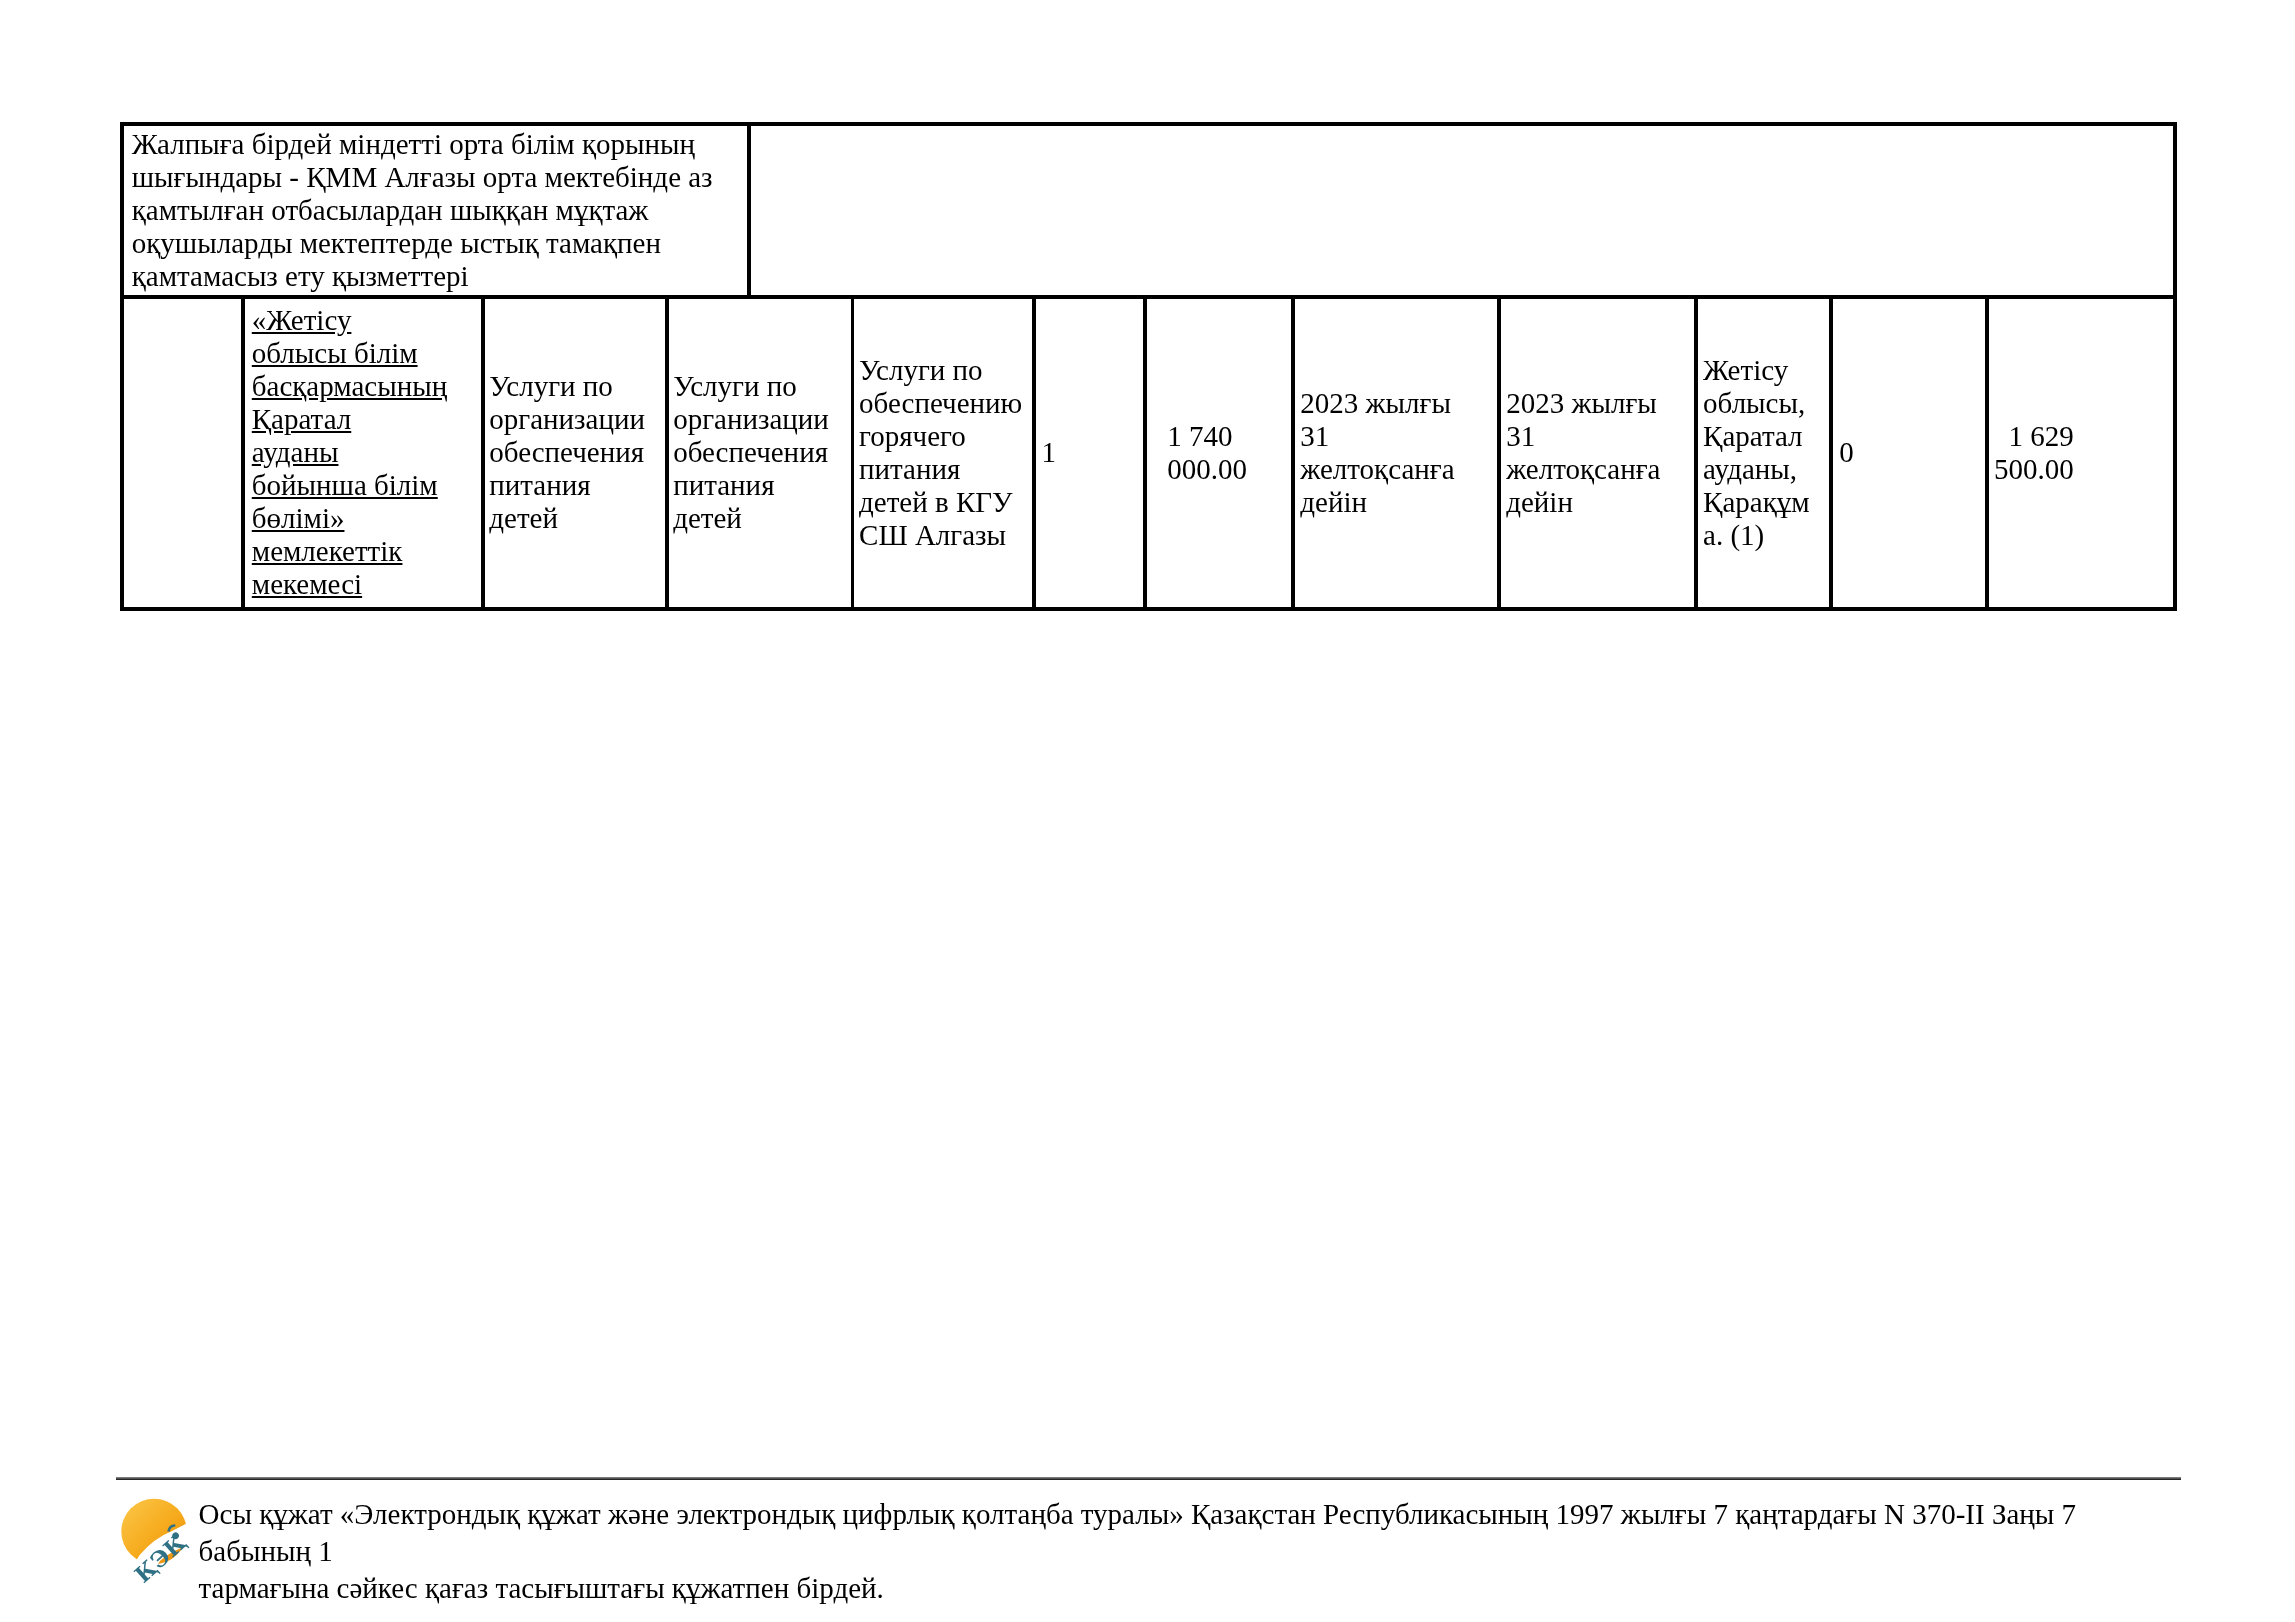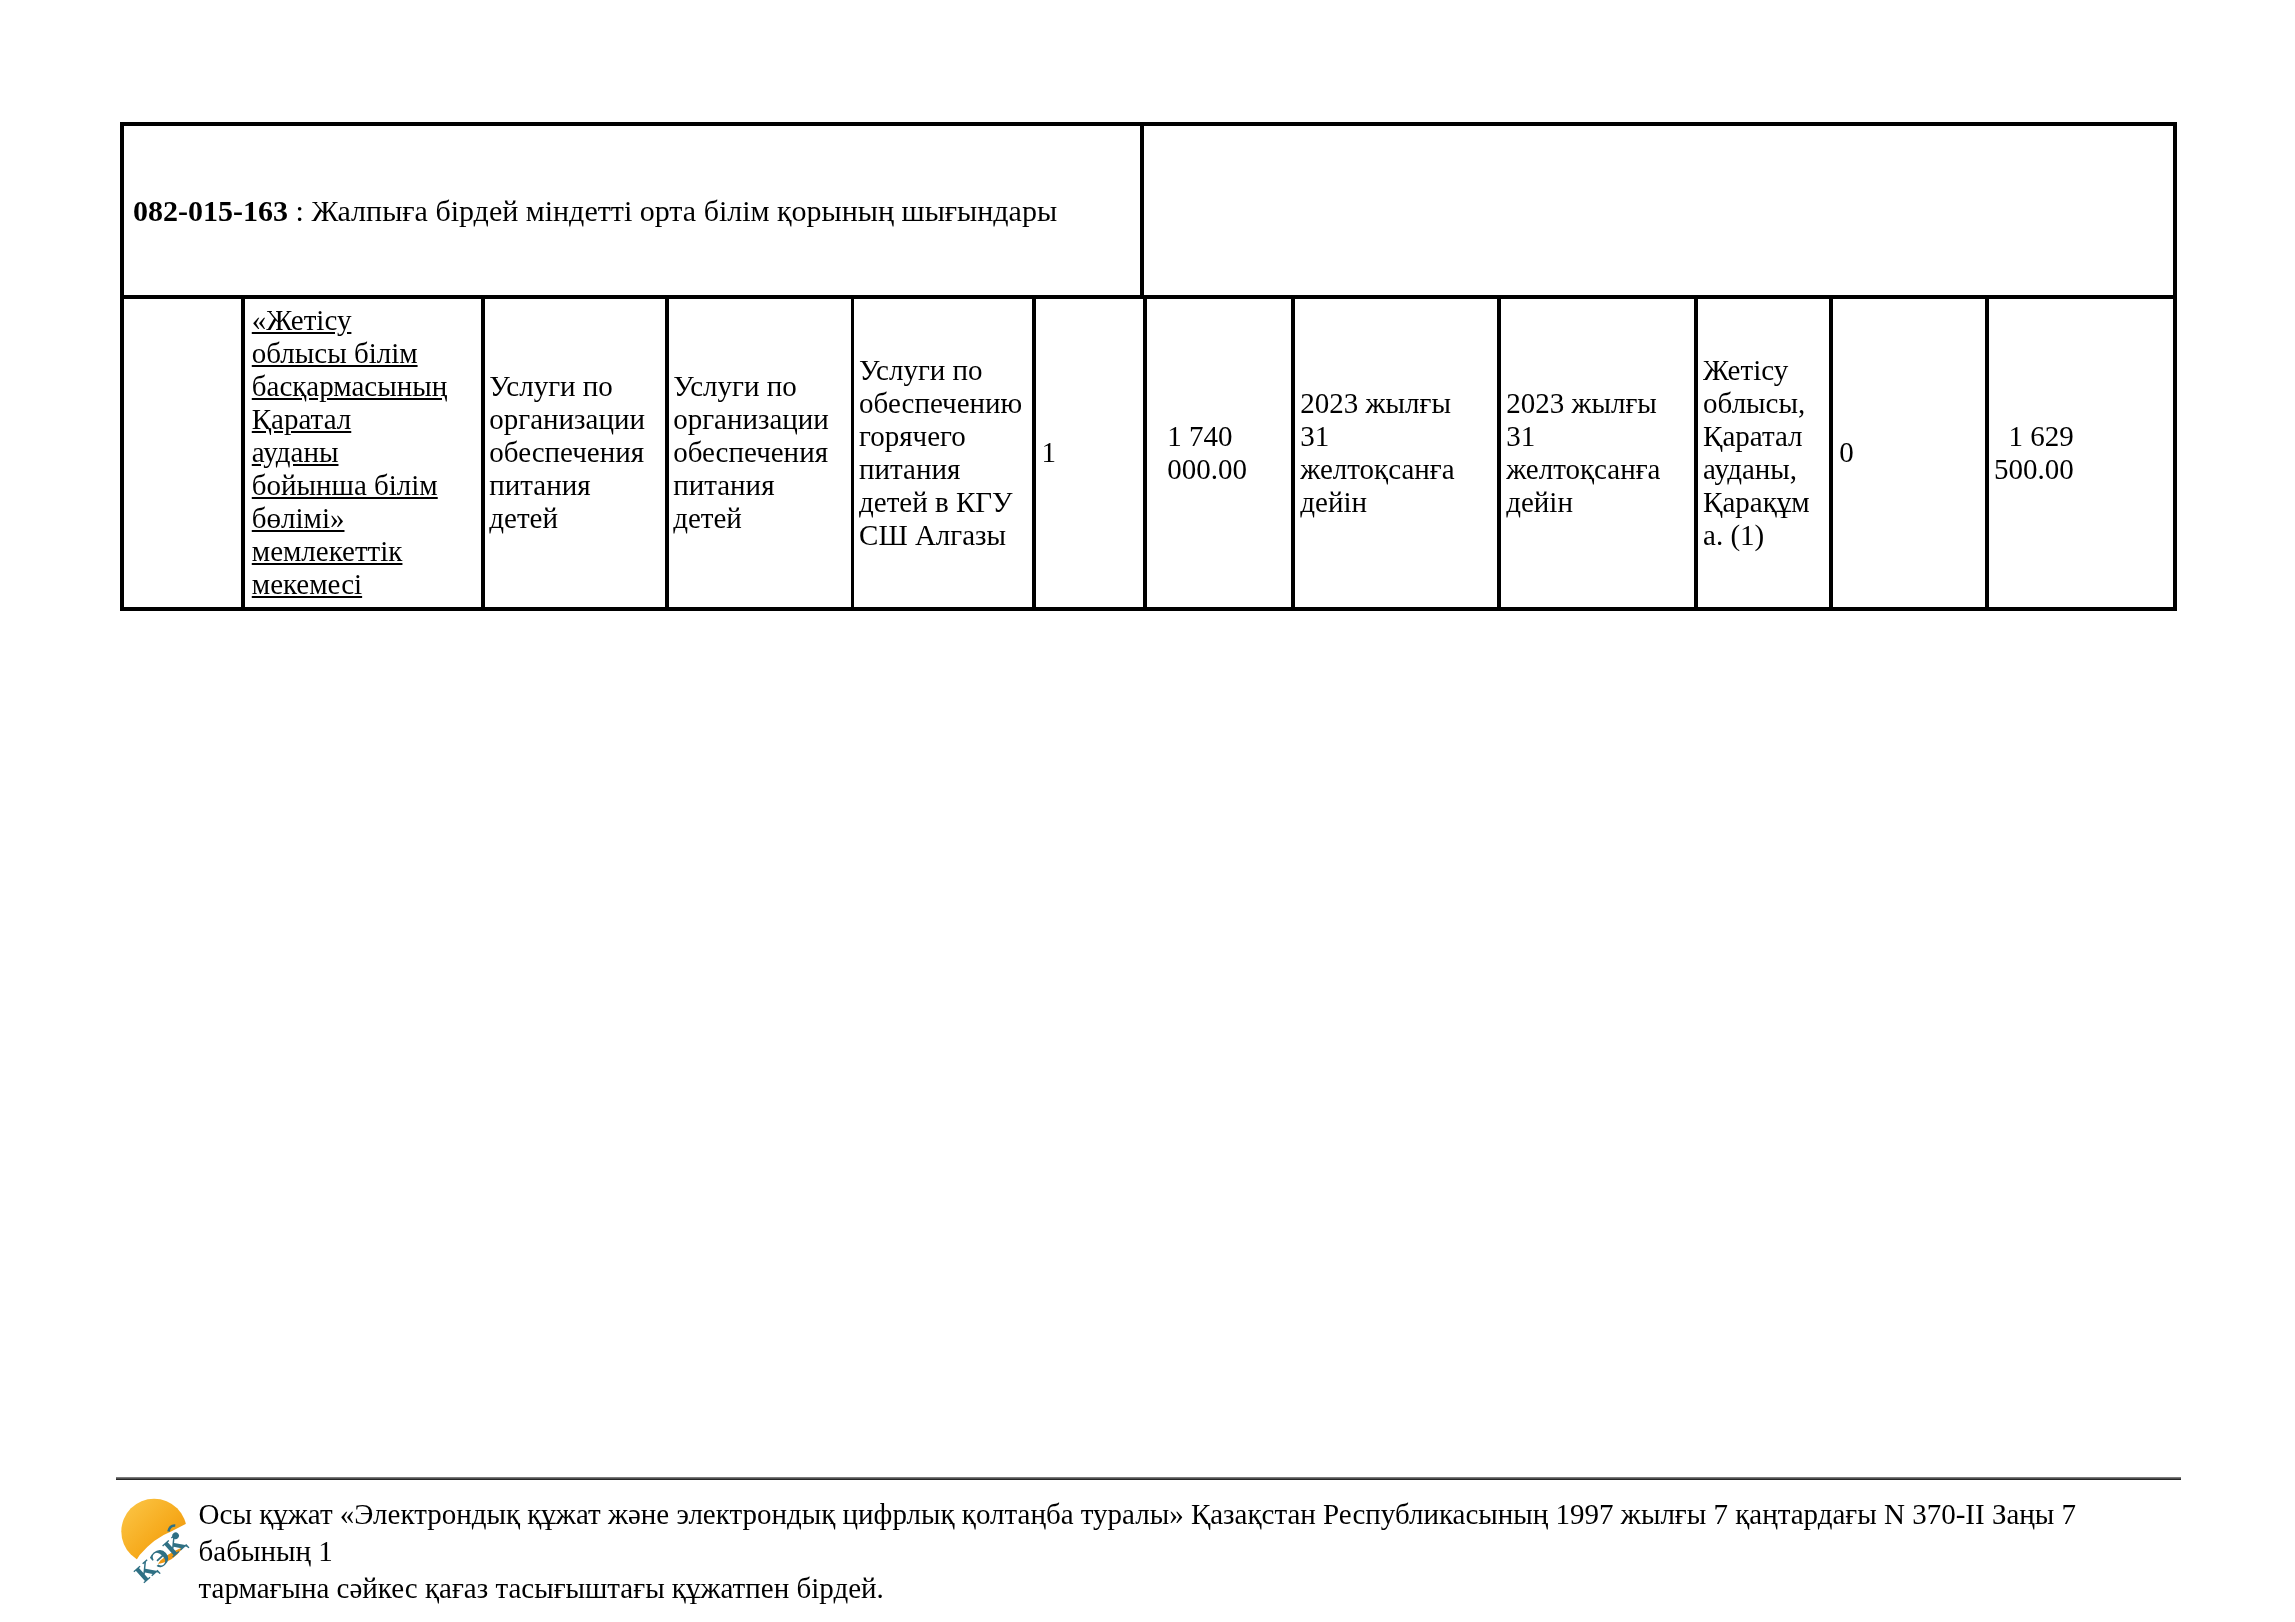--- a/index.html
+++ b/index.html
@@ -106,23 +106,25 @@
   }
 </style>
 </head>
 <body>
 
 <div class="page">
 
   <div class="doc-table">
 
     <div class="trow trow-header">
-      <div class="cell cell-header-code">
-        <span><span class="code">082-015-163</span><span> : Жалпыға бірдей міндетті орта білім қорының шығындары</span></span>
-      </div>
+      <div class="cell cell-header-desc prewrap">Жалпыға бірдей міндетті орта білім қорының
+шығындары - ҚММ Алғазы орта мектебінде аз
+қамтылған отбасылардан шыққан мұқтаж
+оқушыларды мектептерде ыстық тамақпен
+қамтамасыз ету қызметтері</div>
       <div class="cell cell-header-empty"></div>
     </div>
 
     <div class="trow trow-body">
       <div class="cell c-blank"></div>
       <div class="cell c-org prewrap">«Жетісу
 облысы білім
 басқармасының
 Қаратал
 ауданы

